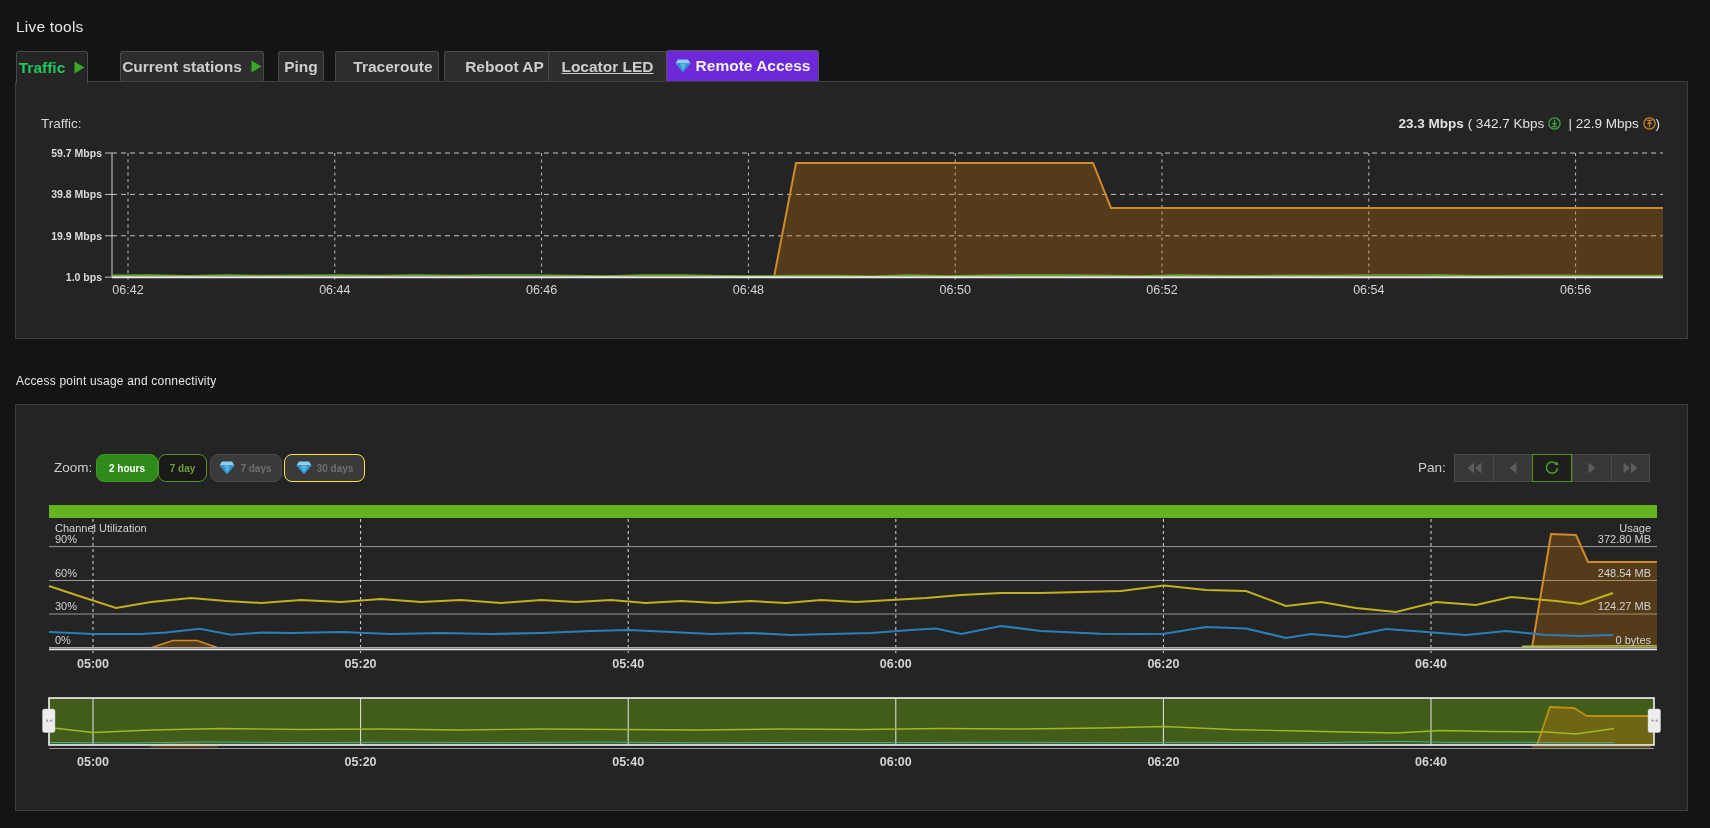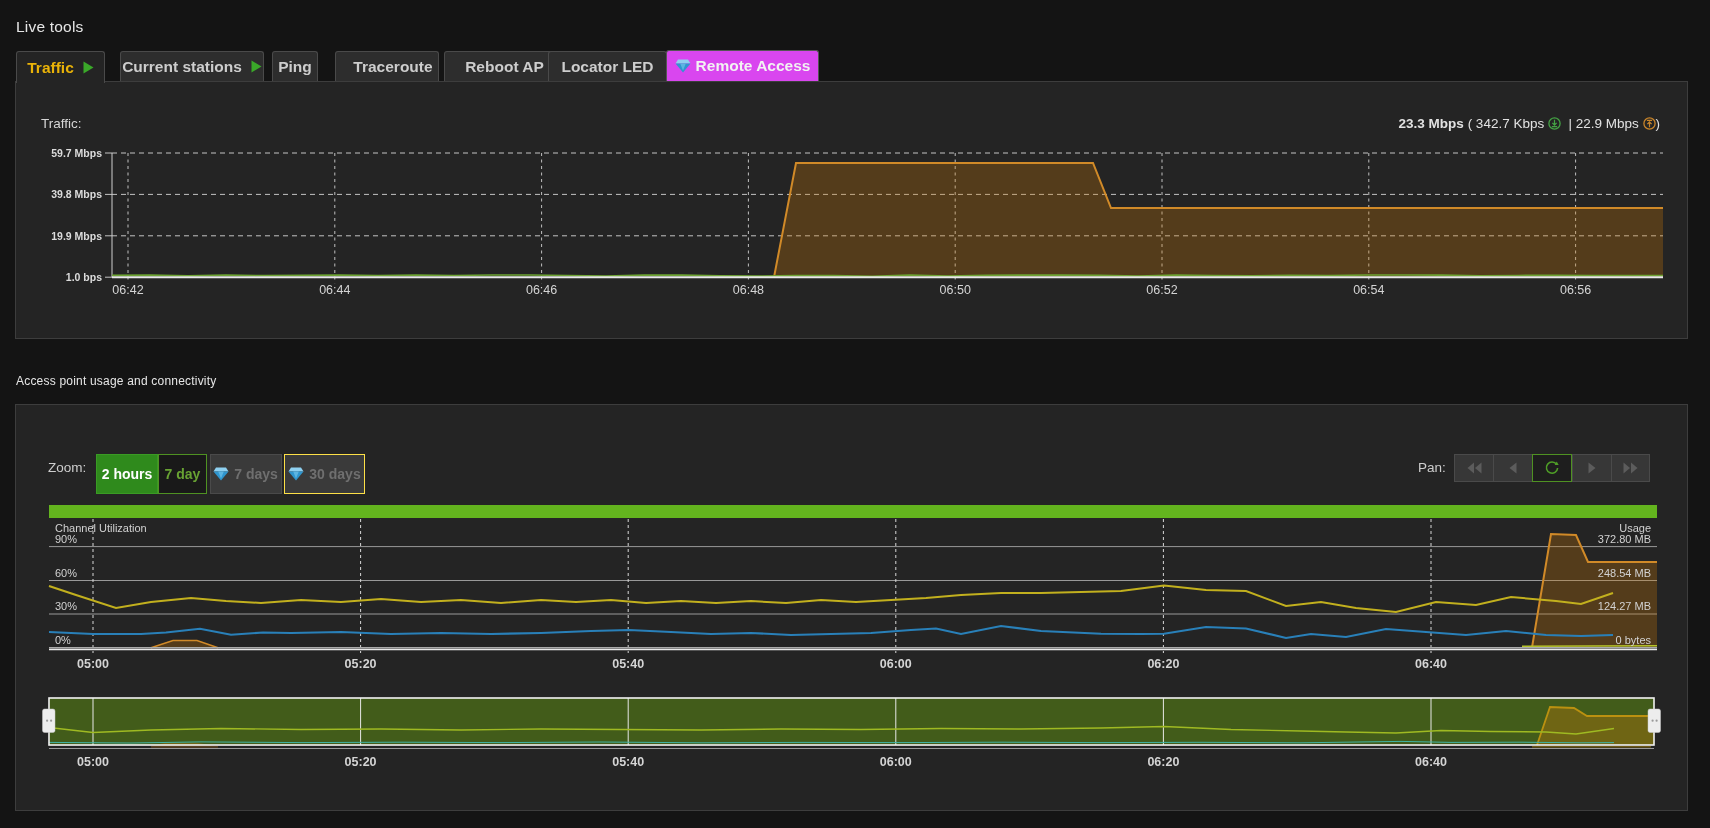--- a/index.html
+++ b/index.html
@@ -2,41 +2,41 @@
 <html><head><meta charset="utf-8">
 <style>
 * { margin:0; padding:0; box-sizing:border-box; }
 html,body { width:1710px; height:828px; background:#141414; font-family:"Liberation Sans",sans-serif; overflow:hidden; position:relative; }
 .abs { position:absolute; }
 .h1 { position:absolute; left:16px; top:18px; font-size:15.5px; font-weight:normal; color:#e6e6e6; letter-spacing:0.2px; }
 .h2 { position:absolute; left:16px; top:374px; font-size:12px; font-weight:normal; color:#e6e6e6; letter-spacing:0.2px; }
 .panel { position:absolute; left:15px; width:1673px; background:#242424; border:1px solid #3d3d3d; }
 .tab { position:absolute; top:51px; height:30px; background:#2d2d2d; border:1px solid #4a4a4a; border-bottom:none; border-radius:3px 3px 0 0; color:#cdcdcd; font-size:15.5px; font-weight:bold; display:flex; align-items:center; justify-content:center; z-index:5; }
 .tab.active { background:#242424; top:51px; height:32px; z-index:6; }
-.tab.ra { background:#d946ef; top:49.5px; height:31.5px; color:#f2f2f2; border-color:#555; }
+.tab.ra { background:#6d28d9; top:49.5px; height:31.5px; color:#f2f2f2; border-color:#555; }
 .zlab { position:absolute; font-size:13.5px; color:#cdcdcd; }
-.zbtn { position:absolute; top:49px; height:40px; display:flex; align-items:center; justify-content:center; font-size:14px; font-weight:bold; }
+.zbtn { position:absolute; top:49px; height:28px; display:flex; align-items:center; justify-content:center; font-size:10px; font-weight:bold;border-radius:8px; }
 .pangrp { position:absolute; top:48.5px; height:28px; display:flex; }
 .pbtn { width:39.2px; height:28px; background:#373737; border:1px solid #4a4a4a; border-right:none; display:flex; align-items:center; justify-content:center; }
 .pbtn:last-child { border-right:1px solid #4a4a4a; }
 .pbtn.mid { background:#1e1e1e; border:1px solid #4f9222; }
 </style></head>
 <body>
 <div class="h1">Live tools</div>
 
-<div class="tab active" style="left:16px; width:89px; color:#eab308;">Traffic <svg width="11" height="13" viewBox="0 0 11 13" style="margin-left:9px">
+<div class="tab active" style="left:16px; width:72px; color:#22c55e;">Traffic <svg width="11" height="13" viewBox="0 0 11 13" style="margin-left:9px">
       <polygon points="0.5,0.5 10.5,6.5 0.5,12.5" fill="#3aa829"></polygon>
     </svg></div>
 <div class="tab" style="left:120px; width:144px;">Current stations <svg width="11" height="13" viewBox="0 0 11 13" style="margin-left:9px">
       <polygon points="0.5,0.5 10.5,6.5 0.5,12.5" fill="#3aa829"></polygon>
     </svg></div>
-<div class="tab" style="left:272px; width:46px;">Ping</div>
+<div class="tab" style="left:278px; width:46px;">Ping</div>
 <div class="tab" style="left:335px; width:104px;padding-left:12px;">Traceroute</div>
 <div class="tab" style="left:444px; width:121px;">Reboot AP</div>
-<div class="tab" style="left:548px; width:119px;">Locator LED</div>
+<div class="tab" style="left:548px; width:119px;text-decoration:underline;">Locator LED</div>
 <div class="tab ra" style="left:666px; width:153px;"><svg width="16" height="14" viewBox="0 0 16 14" style="vertical-align:-2px;margin-right:5px">
       <polygon points="3,0.5 13,0.5 15.5,4.5 0.5,4.5" fill="#8ed0f0"></polygon>
       <polygon points="0.5,4.5 15.5,4.5 8,13.5" fill="#2f96cf"></polygon>
       <polygon points="5.2,4.5 10.8,4.5 8,11.5" fill="#5cb5e2"></polygon>
     </svg>Remote Access</div>
 
 <div class="panel" style="top:81px; height:258px; z-index:2;">
   <div class="abs" style="left:25px; top:34px; font-size:13.5px; color:#d6d6d6;">Traffic:</div>
   <div class="abs" style="right:27px; top:34px; font-size:13.5px; color:#e2e2e2; white-space:nowrap;"><b>23.3 Mbps</b> ( 342.7 Kbps <svg width="13" height="13" viewBox="0 0 13 13" style="vertical-align:-2px">
         <circle cx="6.5" cy="6.5" r="5.6" fill="none" stroke="#44a244" stroke-width="1.3"></circle>
@@ -77,21 +77,21 @@
 <text x="939.2" y="212" text-anchor="middle" font-size="12.5" fill="#d4d4d4">06:50</text>
 <text x="1146.0" y="212" text-anchor="middle" font-size="12.5" fill="#d4d4d4">06:52</text>
 <text x="1352.8" y="212" text-anchor="middle" font-size="12.5" fill="#d4d4d4">06:54</text>
 <text x="1559.6" y="212" text-anchor="middle" font-size="12.5" fill="#d4d4d4">06:56</text>
 </svg>
 </div>
 
 <div class="h2">Access point usage and connectivity</div>
 
 <div class="panel" style="top:404px; height:407px; z-index:2;">
-  <div class="zlab" style="left:32px; top:55px;">Zoom:</div>
+  <div class="zlab" style="left:38px; top:55px;">Zoom:</div>
   <div class="zbtn" style="left:80px; width:62px; background:#2f8a1c; color:#fff; border:1px solid #3a9b24;">2 hours</div>
   <div class="zbtn" style="left:142px; width:49px; background:#191919; color:#68a233; border:1px solid #4f9222;">7 day</div>
   <div class="zbtn" style="left:193.5px; width:72px; background:#3a3a3a; color:#6f6f6f; border:1px solid #4a4a4a;text-align:right;"><svg width="16" height="14" viewBox="0 0 16 14" style="vertical-align:-2px;margin-right:5px">
         <polygon points="3,0.5 13,0.5 15.5,4.5 0.5,4.5" fill="#8ed0f0"></polygon>
         <polygon points="0.5,4.5 15.5,4.5 8,13.5" fill="#2f96cf"></polygon>
         <polygon points="5.2,4.5 10.8,4.5 8,11.5" fill="#5cb5e2"></polygon>
       </svg>7 days</div>
   <div class="zbtn" style="left:268px; width:81px; background:#3a3a3a; color:#6f6f6f; border:1px solid #fde047;"><svg width="16" height="14" viewBox="0 0 16 14" style="vertical-align:-2px;margin-right:5px">
         <polygon points="3,0.5 13,0.5 15.5,4.5 0.5,4.5" fill="#8ed0f0"></polygon>
         <polygon points="0.5,4.5 15.5,4.5 8,13.5" fill="#2f96cf"></polygon>

